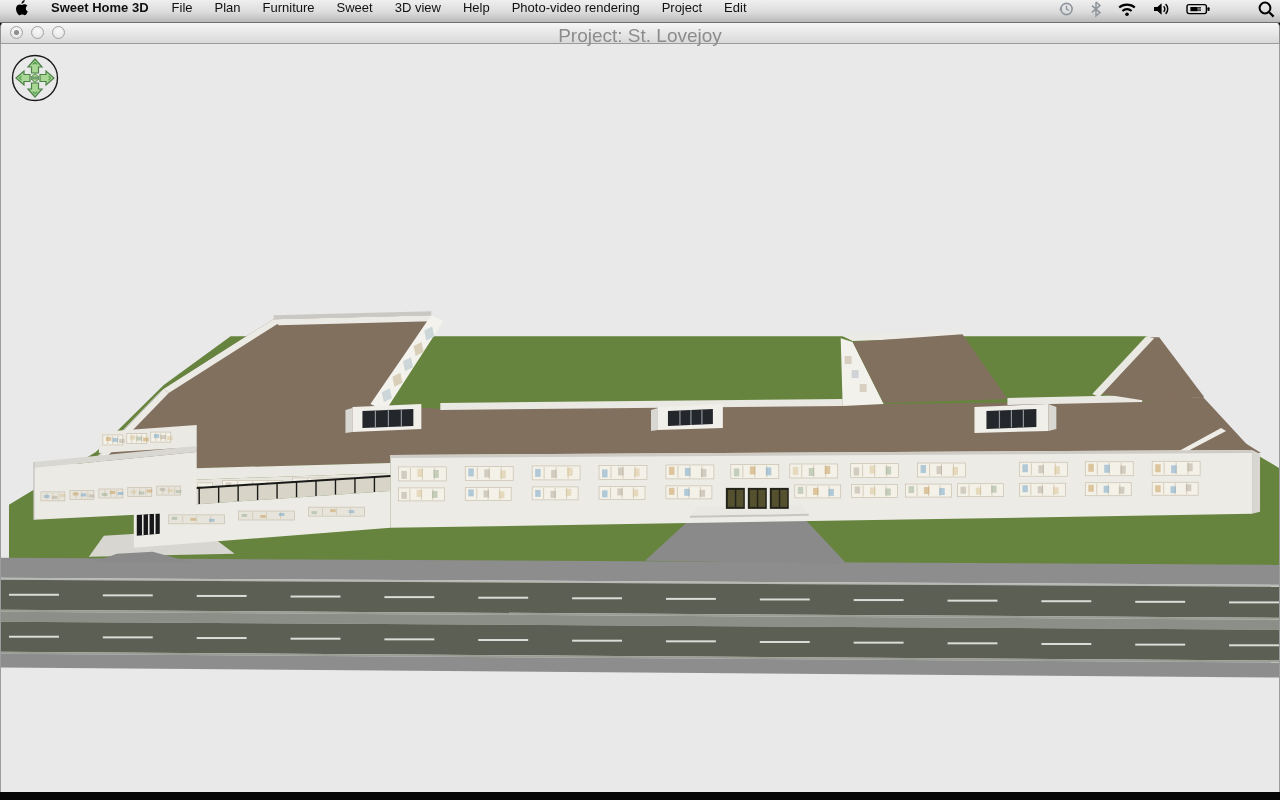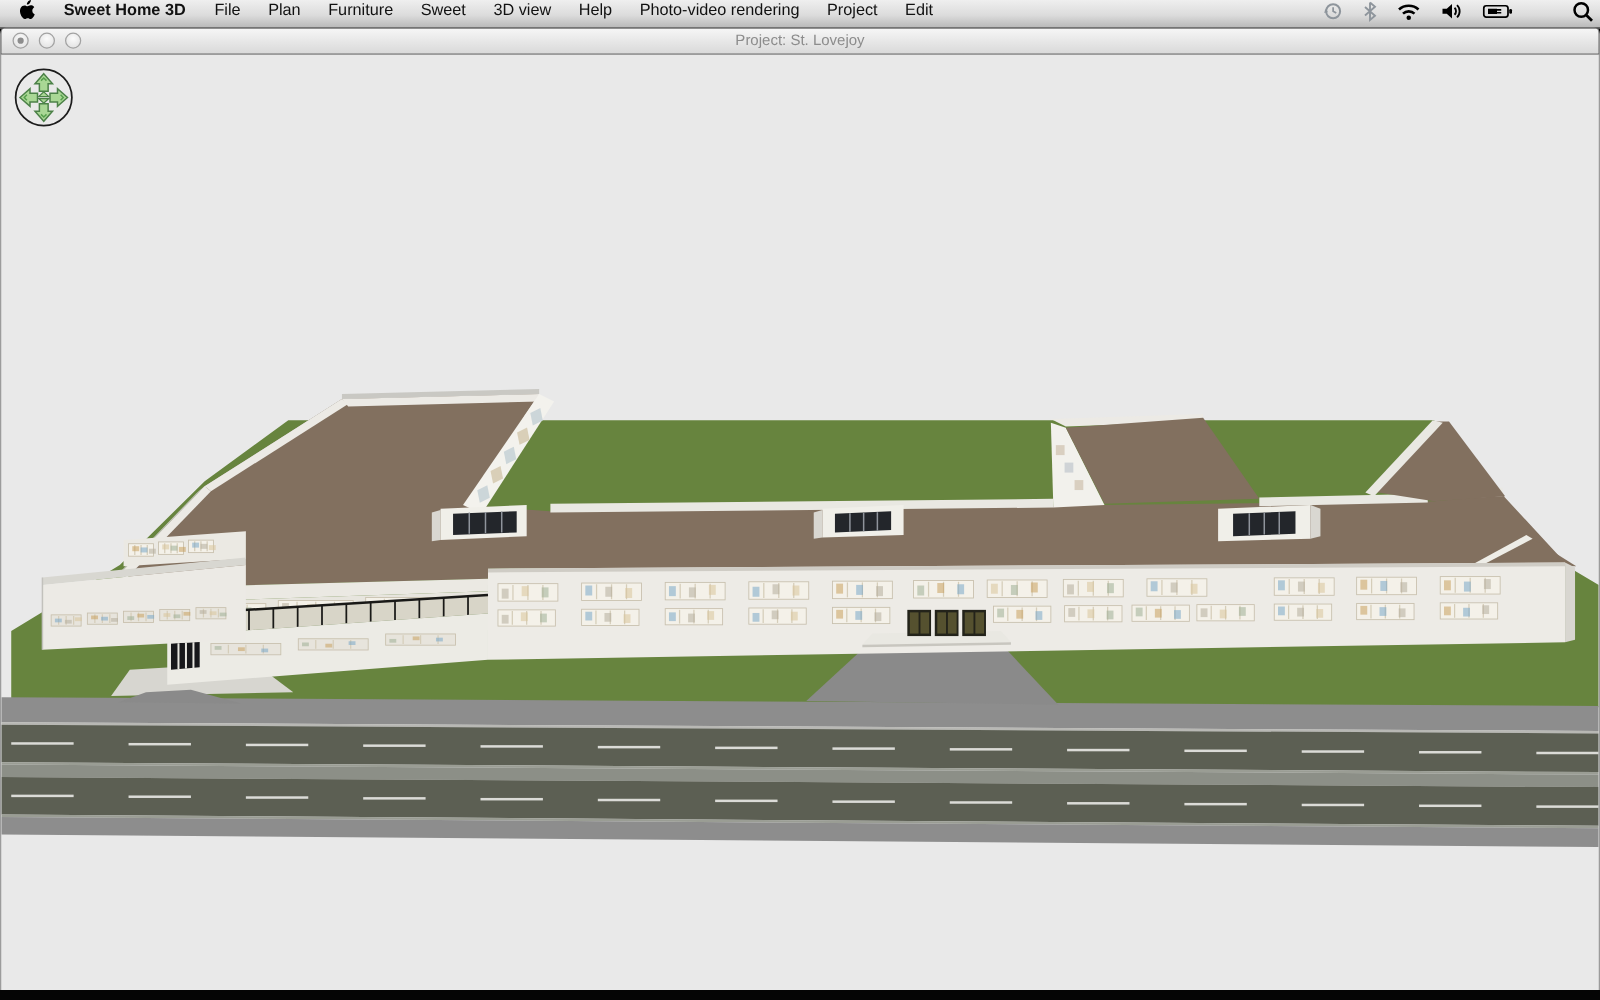--- a/index.html
+++ b/index.html
@@ -19,21 +19,21 @@
   
   .titlebar{position:absolute;left:0;top:22px;width:1278px;height:21px;
     border-left:1px solid #8f8f8f;border-right:1px solid #8f8f8f;
     background:linear-gradient(180deg,#f7f7f7,#d9d9d9);
     border-bottom:1px solid #9c9c9c;border-radius:5px 5px 0 0;z-index:25;}
   .wbtns{position:absolute;left:9px;top:4px;display:flex;gap:8px;}
   .wbtn{width:13px;height:13px;border-radius:50%;border:1px solid #a2a2a2;
     background:radial-gradient(circle at 50% 35%,#fbfbfb,#dedede);box-sizing:border-box;}
   .wbtn .dot{width:5px;height:5px;border-radius:50%;background:#8d8d8d;margin:3px auto 0;}
   .wtitle{position:absolute;left:0;right:0;top:3px;text-align:center;
-    font-size:12px;color:#8c8c8c;}
+    font-size:19px;color:#8c8c8c;}
   
   .viewport{position:absolute;left:0;top:44px;width:1278px;height:748px;
     background:#e9e9e9;border-left:1px solid #9c9c9c;border-right:1px solid #9c9c9c;
     overflow:hidden;}
   .scene{position:absolute;left:0;top:0;}
   .compass{position:absolute;left:9px;top:9px;z-index:5;}
   .bottomstrip{position:absolute;left:0;top:792px;width:1280px;height:8px;background:#050505;}
 </style>
 </head>
 <body>

